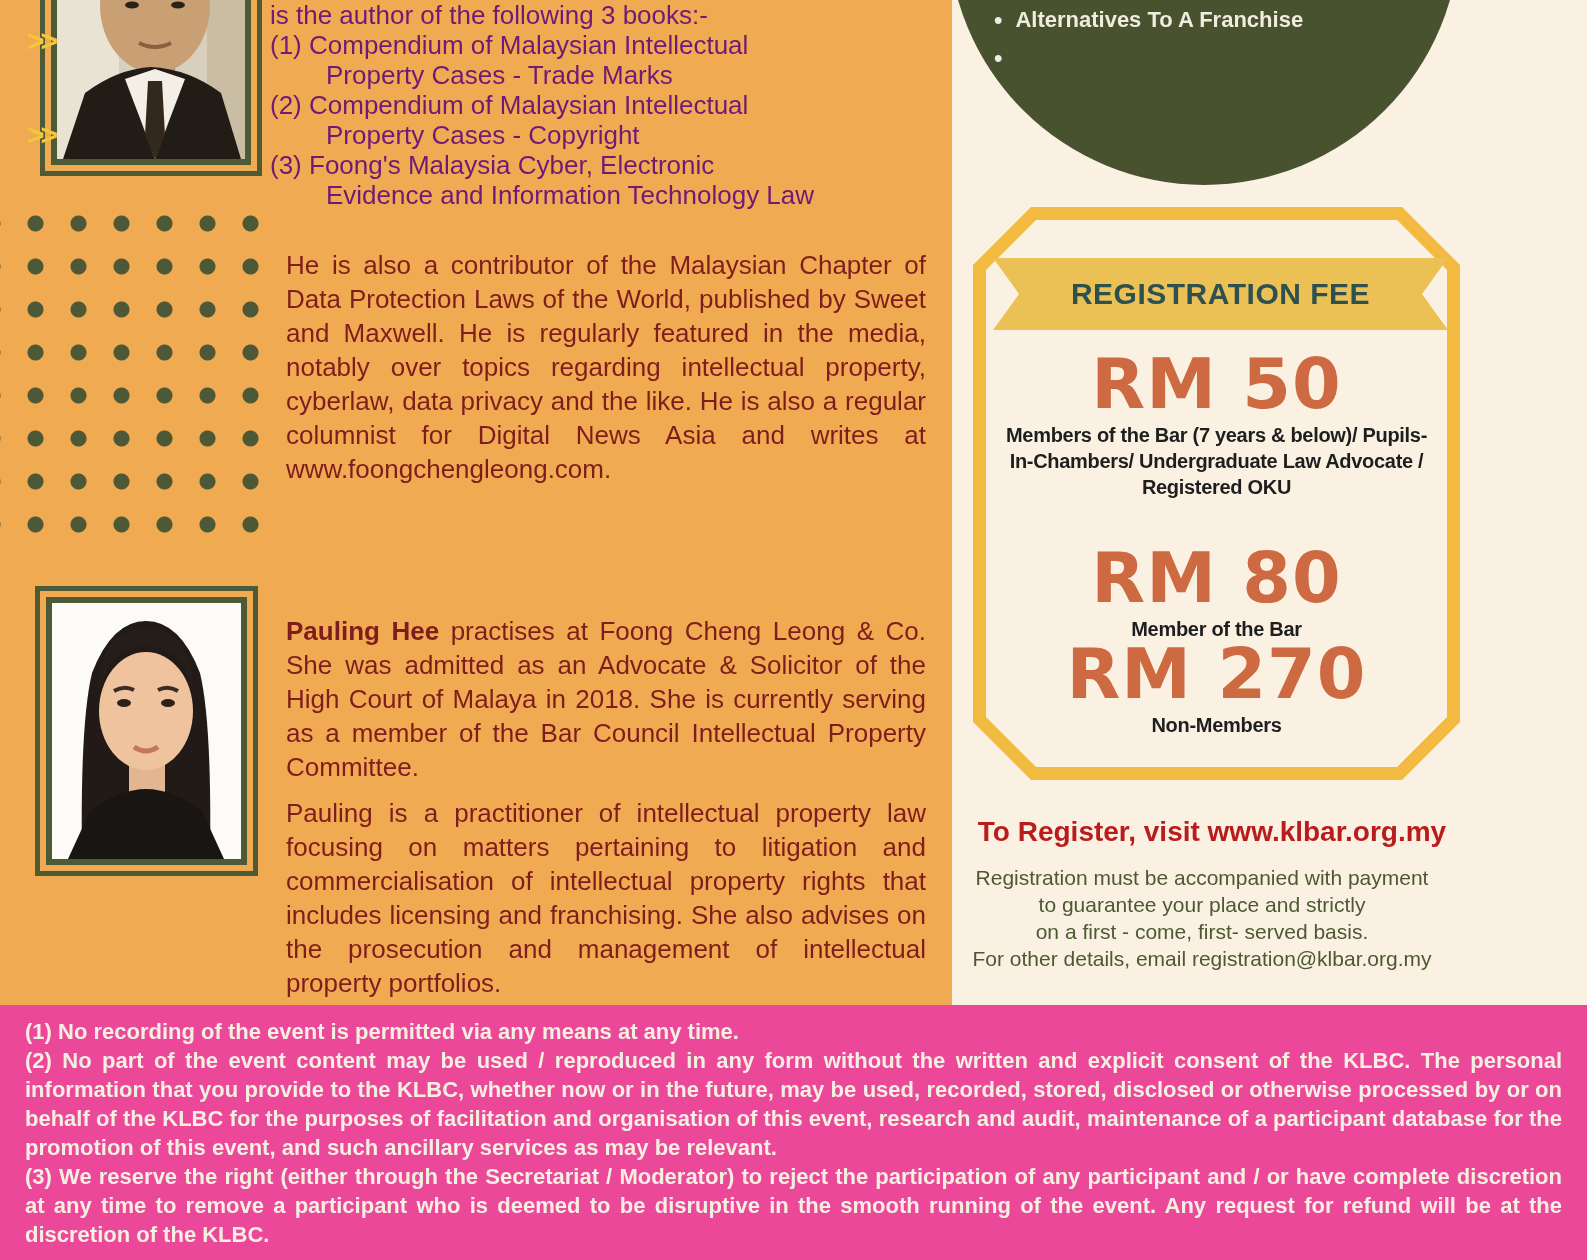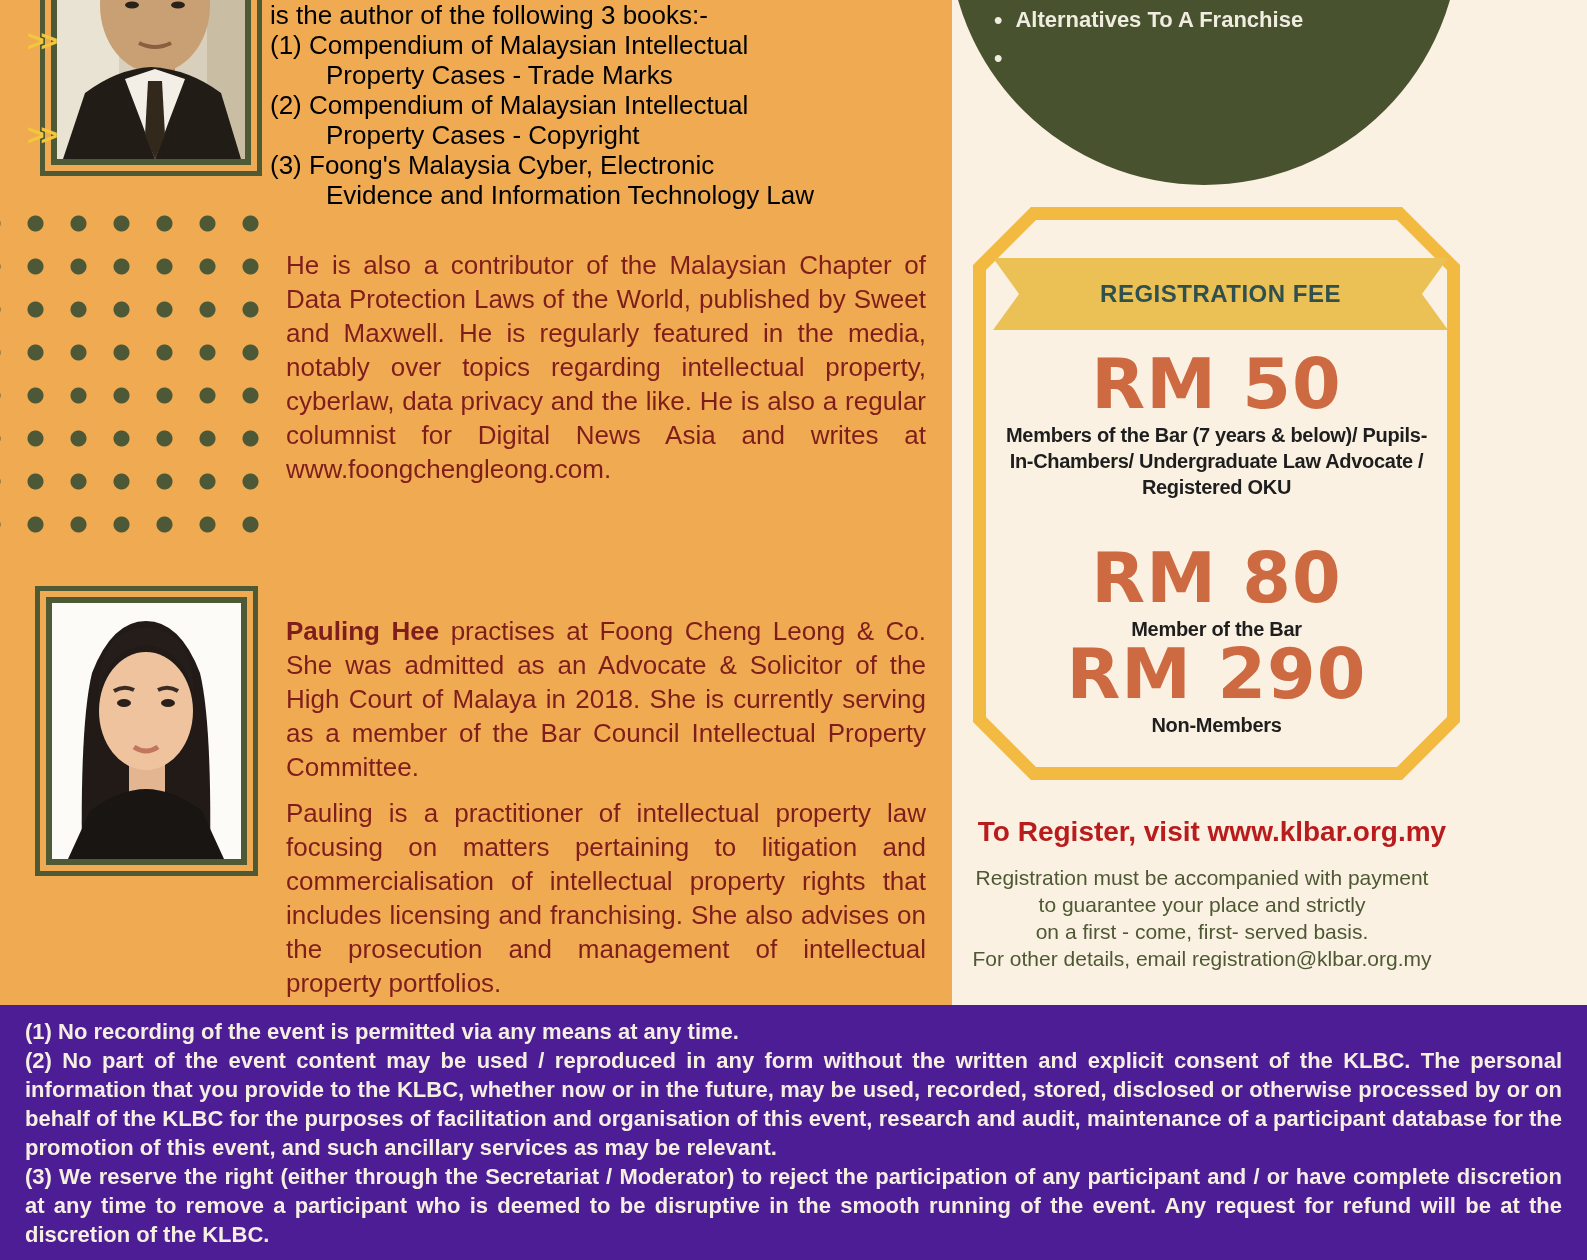--- a/index.html
+++ b/index.html
@@ -3,34 +3,34 @@
 <meta charset="utf-8">
 <style>
   html,body { margin:0; padding:0; background:#888; }
   .poster {
     position:relative; width:1587px; height:1260px; overflow:hidden;
     font-family:"Liberation Sans", sans-serif; background:#f0aa52;
   }
   
   .left-panel  { position:absolute; left:0; top:0; width:952px; height:1005px; background:#f0aa52; }
   .right-panel { position:absolute; left:952px; top:0; width:635px; height:1005px; background:#faf1e2; }
-  .footer      { position:absolute; left:0; top:1005px; width:1587px; height:255px; background:#4c1d95;
+  .footer      { position:absolute; left:0; top:1005px; width:1587px; height:255px; background:#ec4899;
                  box-sizing:border-box; padding:12px 25px 0 25px; }
 
   
   .chevrons { position:absolute; color:#f3c73c; font-weight:bold; font-size:30px; letter-spacing:-4px; z-index:6; }
   .chev1 { left:27px; top:24px; }
   .chev2 { left:27px; top:118px; }
 
   .photo-frame { position:absolute; border:5px solid #4e5a36; padding:6px; z-index:4; }
   .photo-frame-inner { border:6px solid #4e5a36; font-size:0; }
   .frame1 { left:40px; top:-70px; }
   .frame2 { left:35px; top:586px; }
 
-  .books { position:absolute; left:270px; top:0px; width:660px; color:#000000;
+  .books { position:absolute; left:270px; top:0px; width:660px; color:#701a75;
            font-size:26px; line-height:30px; z-index:3; }
   .bline { white-space:nowrap; }
   .bline.indent { padding-left:56px; }
 
   .para { position:absolute; left:270px; width:640px; margin:16px; color:#7f1d1d;
           font-size:26px; line-height:34px; text-align:justify; z-index:3; }
   .para1 { top:232px; }
   .para2 { top:598px; }
   .para3 { top:780px; }
   .para strong { font-weight:bold; }
@@ -50,21 +50,21 @@
   .fee-box { position:absolute; left:21px; top:207px; width:487px; height:573px; background:#f2ba41;
     clip-path:polygon(58px 0, calc(100% - 58px) 0, 100% 58px, 100% calc(100% - 58px),
                       calc(100% - 58px) 100%, 58px 100%, 0 calc(100% - 58px), 0 58px); }
   .fee-box-inner { position:absolute; left:13px; top:13px; right:13px; bottom:13px; background:#faf1e2;
     clip-path:polygon(50px 0, calc(100% - 50px) 0, 100% 50px, 100% calc(100% - 50px),
                       calc(100% - 50px) 100%, 50px 100%, 0 calc(100% - 50px), 0 50px); }
 
   .ribbon { position:absolute; left:41px; top:258px; width:455px; height:72px; background:#ebc156;
     clip-path:polygon(0 0, 100% 0, calc(100% - 26px) 50%, 100% 100%, 0 100%, 26px 50%);
     display:flex; align-items:center; justify-content:center; }
-  .ribbon span { color:#2e5150; font-weight:bold; font-size:24px; letter-spacing:0.5px; }
+  .ribbon span { color:#2e5150; font-weight:bold; font-size:30px; letter-spacing:0.5px; }
 
   .fee { position:absolute; left:21px; width:487px; text-align:center; }
   .fee1 { top:352px; } .fee2 { top:546px; } .fee3 { top:642px; }
   .fee .amount { color:#ce6a42; font-weight:bold; font-size:70px; line-height:64px; letter-spacing:1px;
                  font-family:"DejaVu Sans","Liberation Sans",sans-serif; }
   .fee .desc { margin-top:6px; color:#1e1e1e; font-weight:bold; font-size:20px; line-height:26px; letter-spacing:-0.3px; }
   .fee .desc div { white-space:nowrap; }
 
   .cta-heading { position:absolute; left:-10px; top:816px; width:540px; text-align:center;
                  color:#b91c1c; font-weight:bold; font-size:28px; white-space:nowrap; }
@@ -174,21 +174,21 @@
     </div>
 
     <div class="fee fee2">
       <div class="amount">RM 80</div>
       <div class="desc">
         <div>Member of the Bar</div>
       </div>
     </div>
 
     <div class="fee fee3">
-      <div class="amount">RM 290</div>
+      <div class="amount">RM 270</div>
       <div class="desc">
         <div>Non-Members</div>
       </div>
     </div>
 
     <div class="cta-heading">To Register, visit www.klbar.org.my</div>
 
     <div class="cta-lines">
       <div>Registration must be accompanied with payment</div>
       <div>to guarantee your place and strictly</div>

